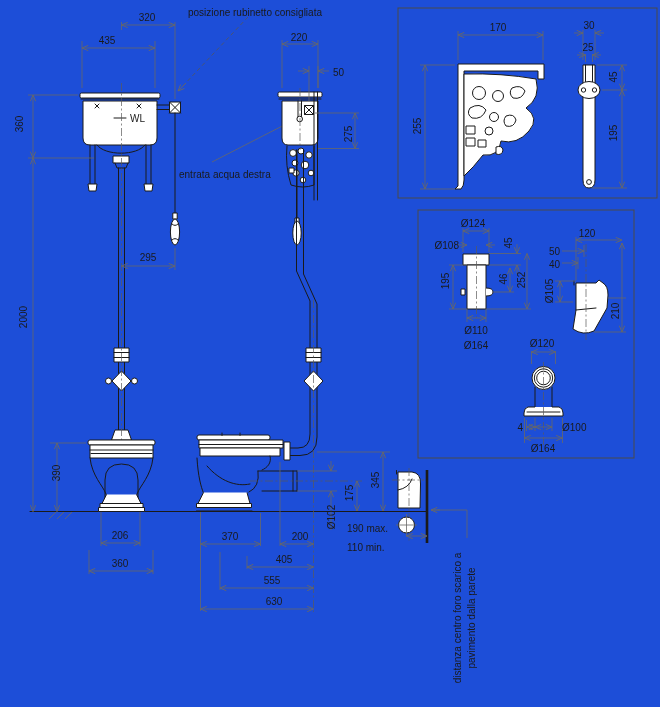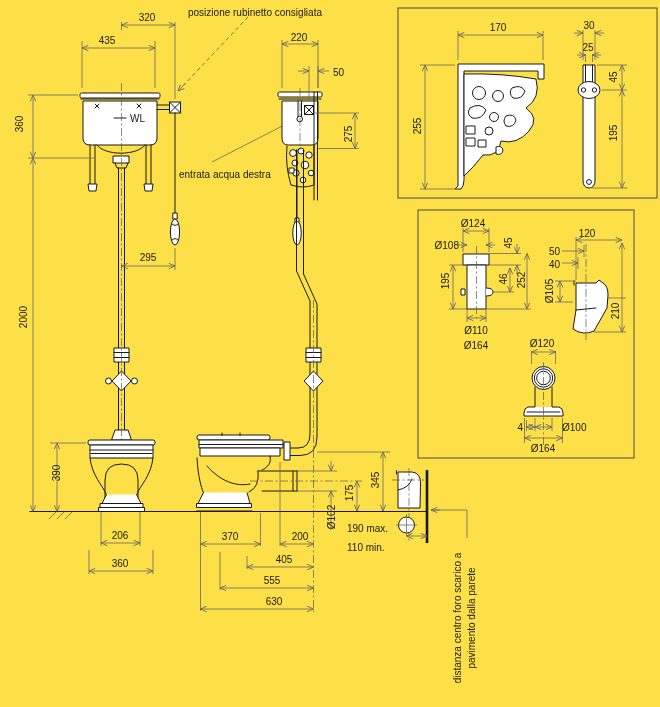--- a/index.html
+++ b/index.html
@@ -1,16 +1,16 @@
 <!DOCTYPE html>
 <html><head>
 <meta charset="utf-8">
 <style>
   html,body{margin:0;padding:0;background:#fff;}
-  #page{position:relative;width:660px;height:707px;background:#fde047;overflow:hidden;
+  #page{position:relative;width:660px;height:707px;background:#1d4ed8;overflow:hidden;
         font-family:"Liberation Sans", sans-serif;}
   svg{position:absolute;left:0;top:0;}
   .o{stroke:#1a1a1a;fill:none;stroke-width:1;stroke-linecap:round;stroke-linejoin:round;}
   .of{stroke:#1a1a1a;fill:#ffffff;stroke-width:1;stroke-linejoin:round;}
   .d{stroke:#686868;fill:none;stroke-width:0.8;}
   .cl{stroke:#5a5a5a;fill:none;stroke-width:0.7;stroke-dasharray:8 2.5 2 2.5;}
   .dash{stroke:#555;fill:none;stroke-width:0.8;stroke-dasharray:4 3;}
   .box{stroke:#4a4a4a;fill:none;stroke-width:1;}
   .wall{stroke:#1a1a1a;stroke-width:2.6;}
   text{font-family:"Liberation Sans", sans-serif;font-size:10px;fill:#1a1a1a;}

